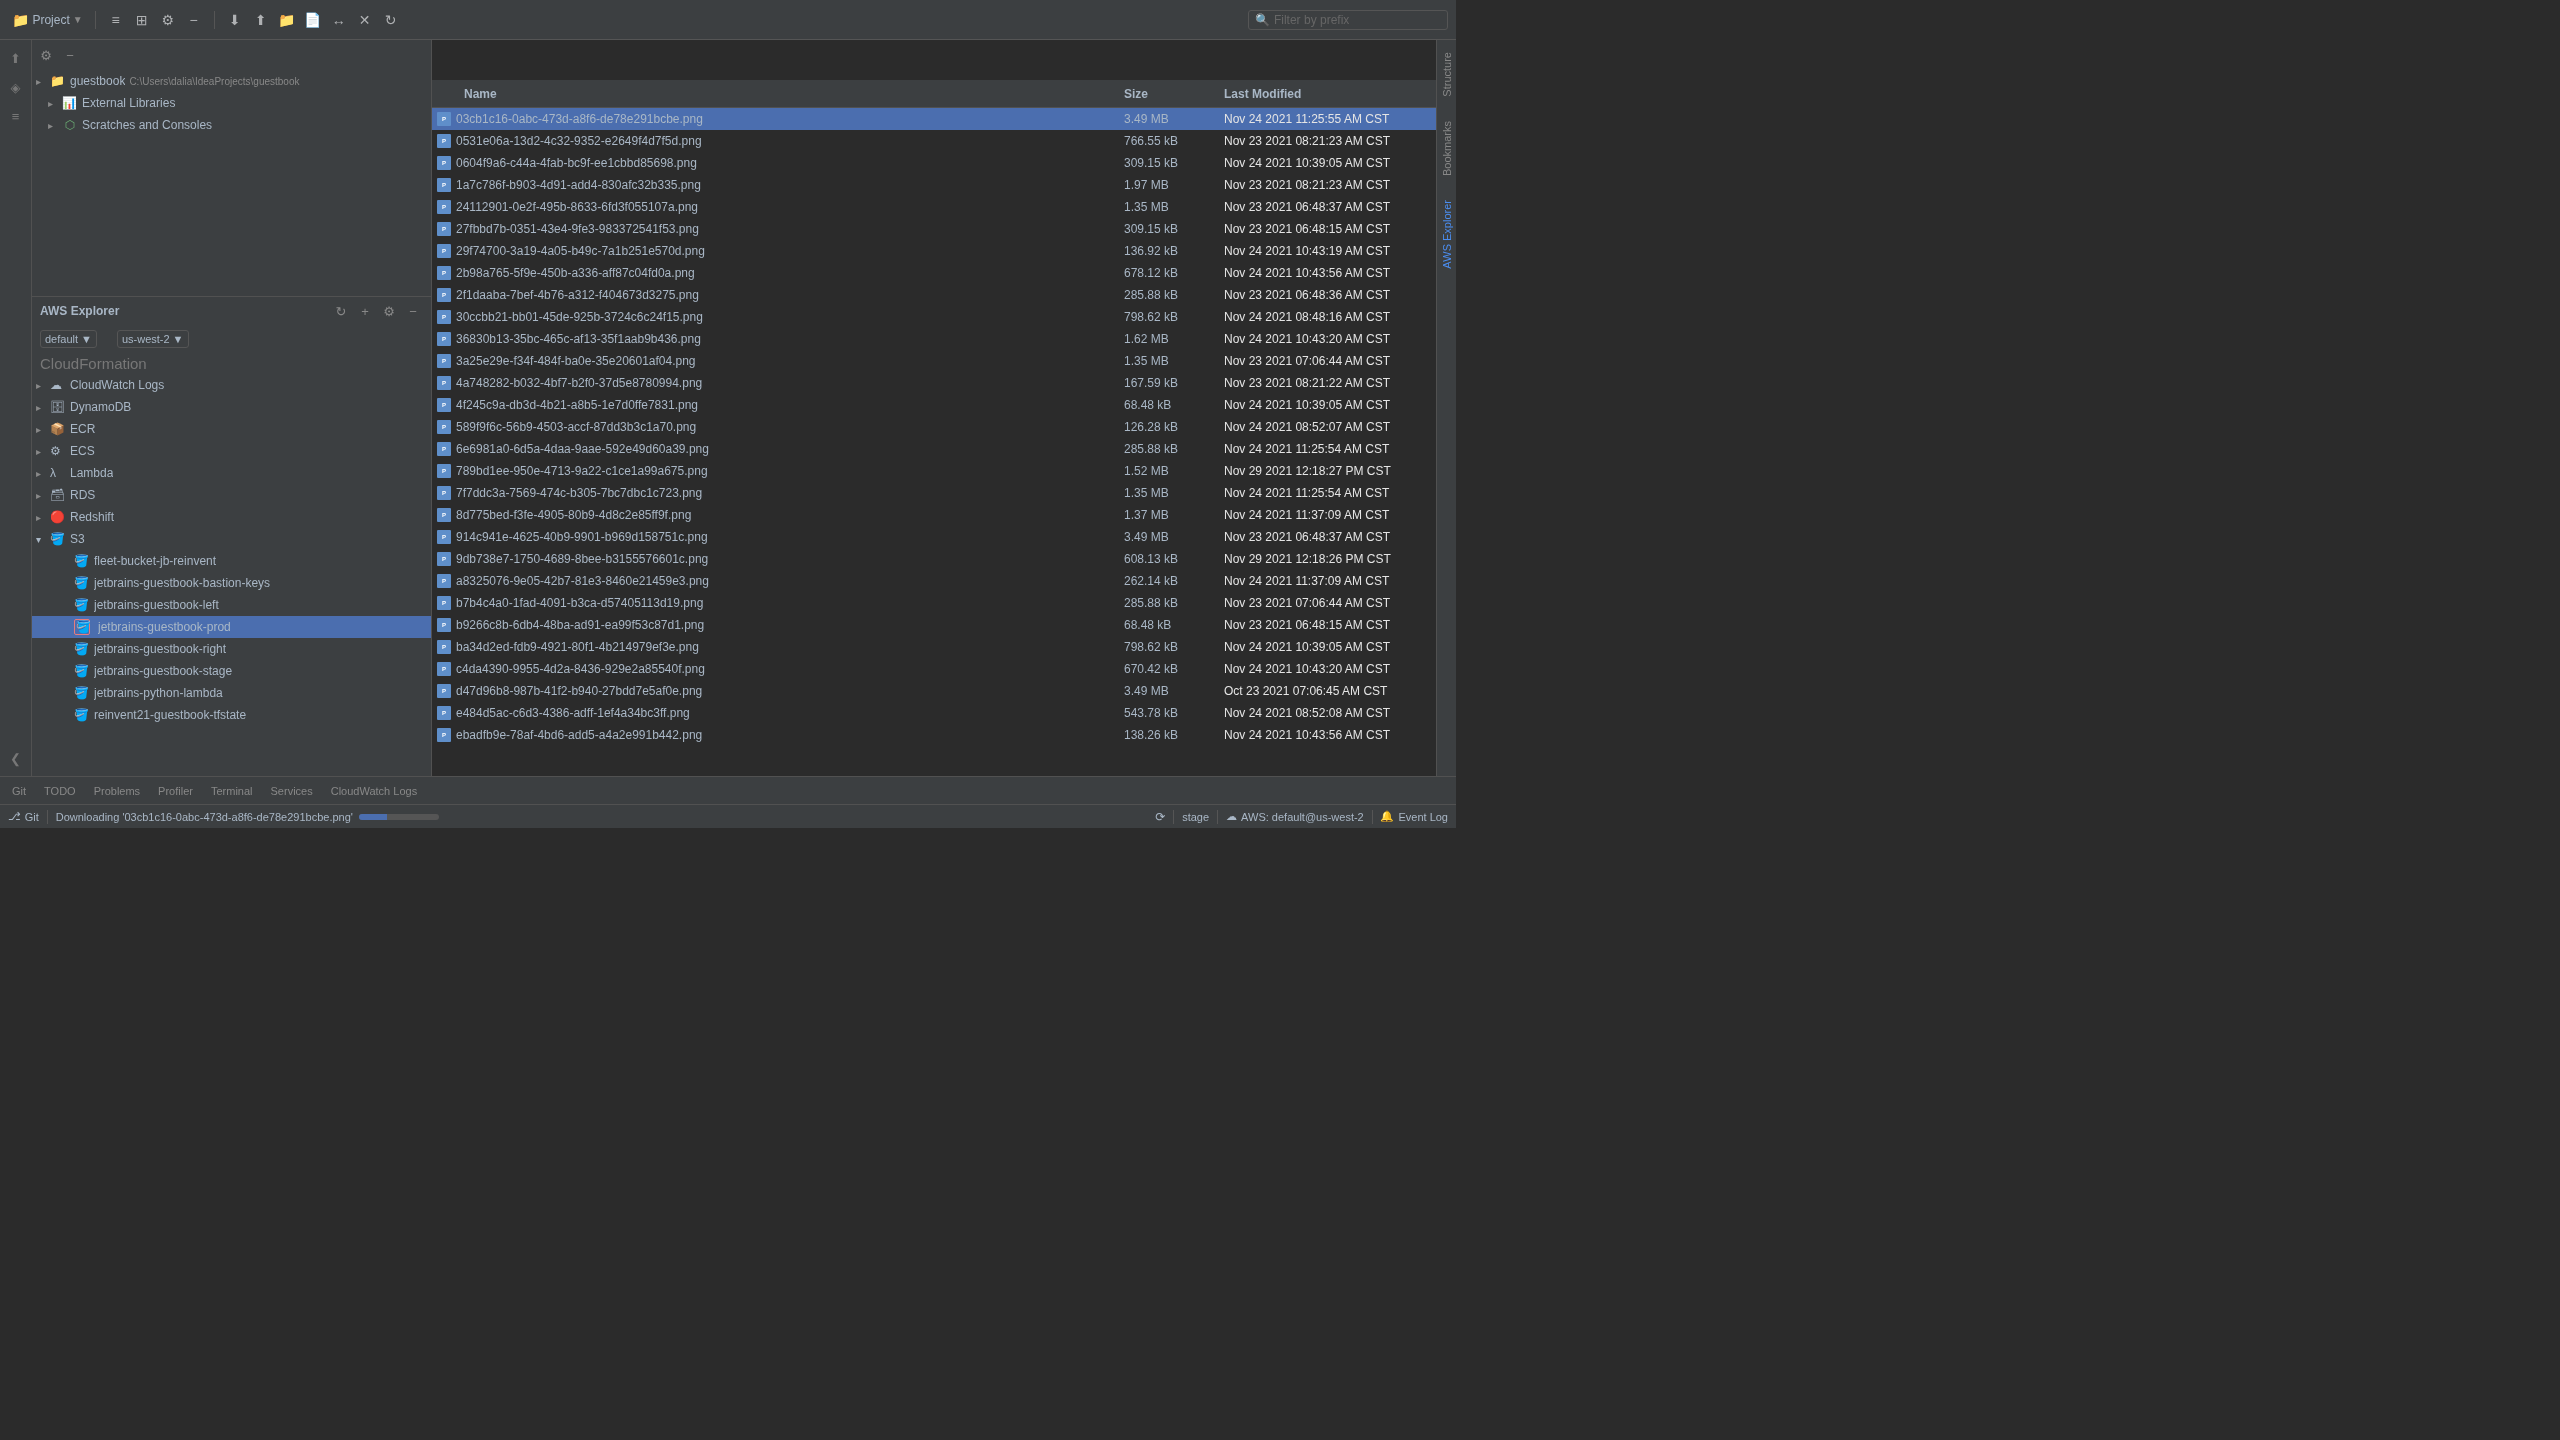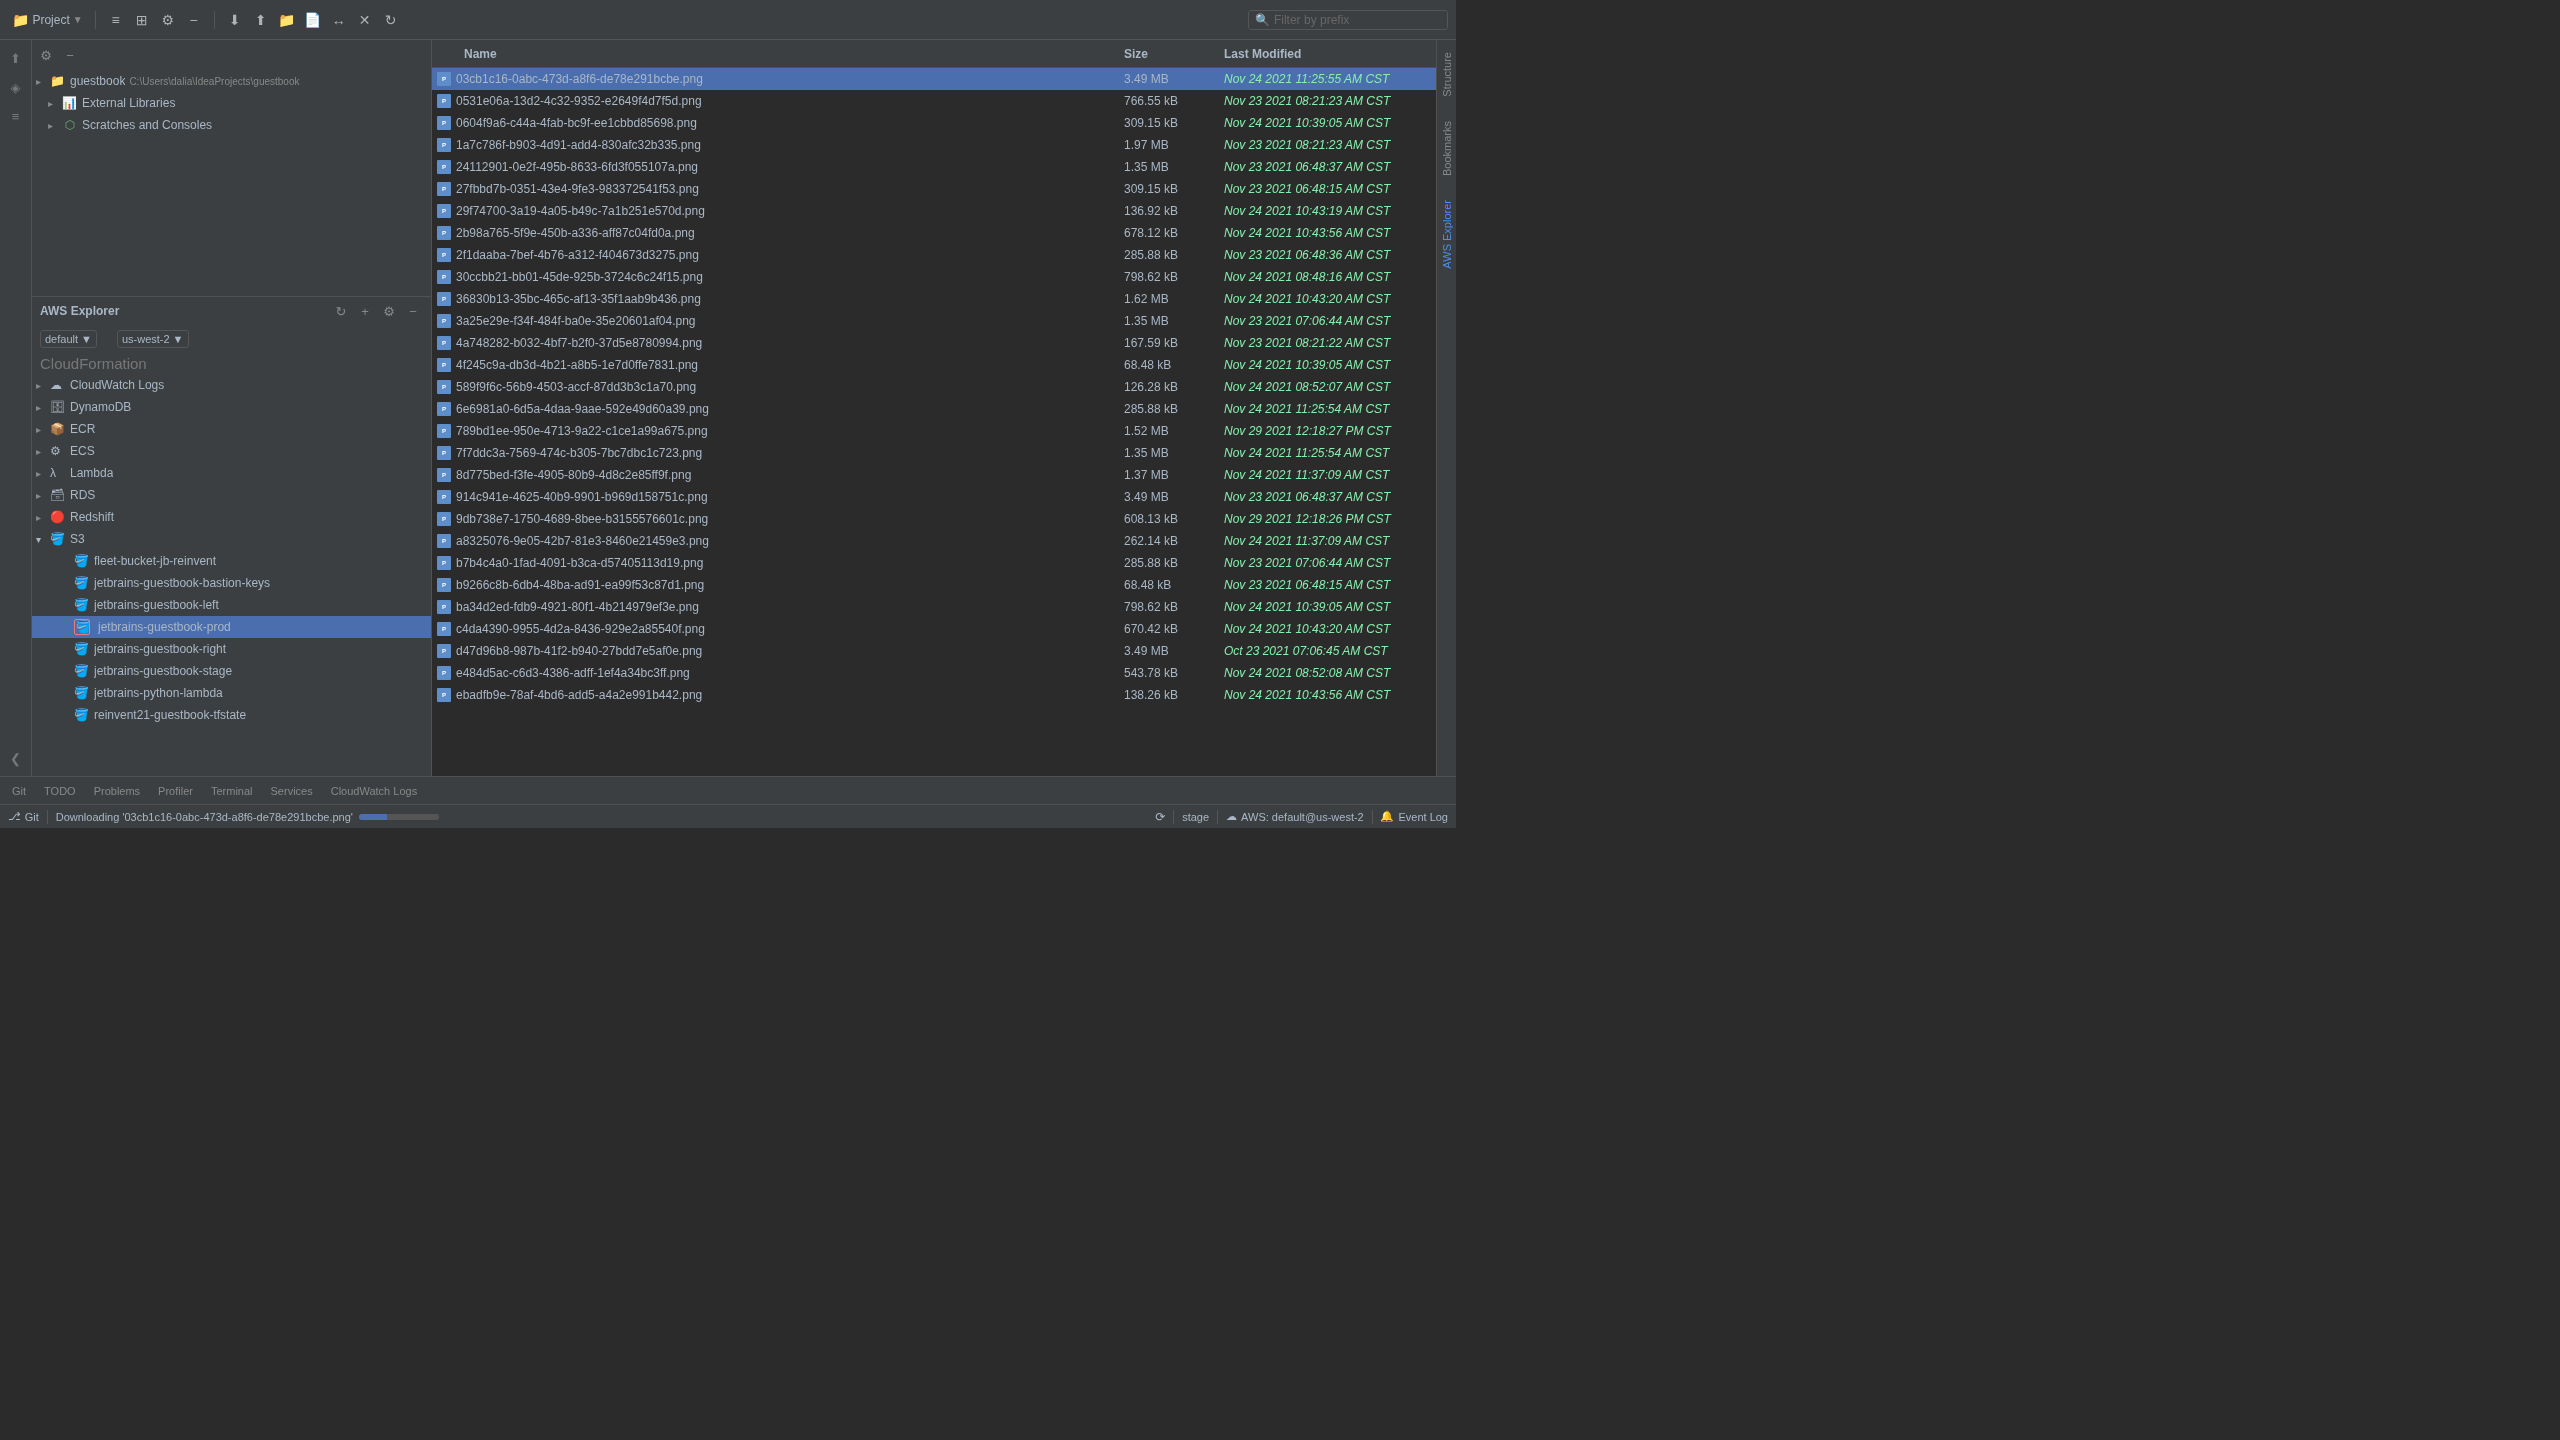--- a/index.html
+++ b/index.html
@@ -247,20 +247,21 @@
       text-overflow: ellipsis;
     }
 
     
     .file-panel {
       flex: 1;
       display: flex;
       flex-direction: column;
       background: #2b2b2b;
       overflow: hidden;
+      margin-top: 40px;
     }
 
     .file-list-header {
       height: 28px;
       display: flex;
       align-items: center;
       background: #3c3f41;
       border-bottom: 1px solid #515151;
       flex-shrink: 0;
     }
@@ -324,24 +325,23 @@
     }
     .file-row .file-size {
       width: 100px;
       font-size: 12px;
       color: #a9b7c6;
       padding: 0 8px;
     }
     .file-row .file-modified {
       width: 220px;
       font-size: 12px;
-      color: #86efac;
+      color: #e5e5e5;
       padding: 0 8px;
       white-space: nowrap;
-      font-style: italic;
     }
 
     
     .status-bar {
       height: 24px;
       background: #3c3f41;
       border-top: 1px solid #515151;
       display: flex;
       align-items: center;
       padding: 0 8px;

